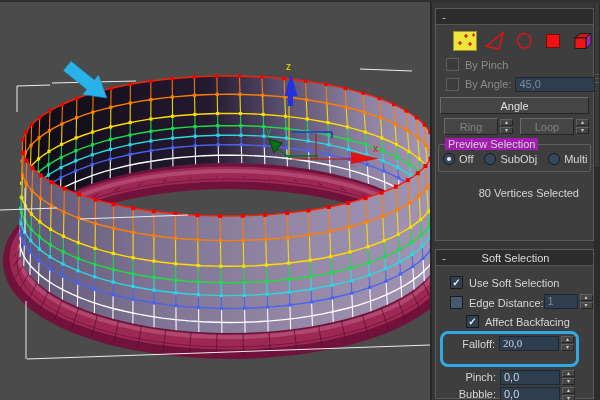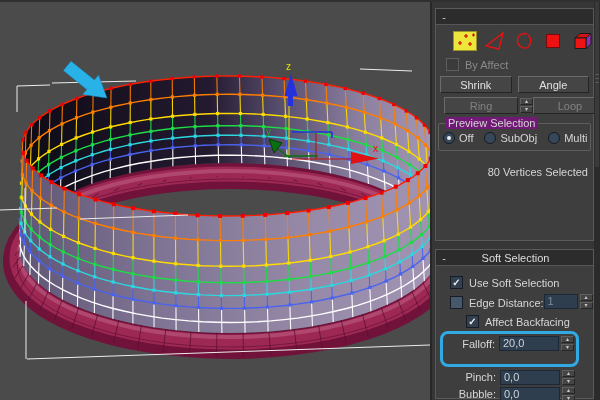--- a/index.html
+++ b/index.html
@@ -40,36 +40,36 @@
         display:flex;align-items:center;justify-content:center;font-size:6px;line-height:5px;color:#c9c9c9;box-sizing:border-box;}
   .sbtn.up::after{content:"▴";}
   .sbtn.dn::after{content:"▾";}
   .angle-row{margin:5px 2px 0 10px;height:16px;display:flex;align-items:center;}
   .angle-row .field{width:80px;margin-left:4px;}
   .btn-row{margin:5px 4px 0 4px;display:flex;gap:6px;}
   .btn{background:#454545;border:1px solid #6b6b6b;border-right-color:#242424;border-bottom-color:#242424;
        color:#e0e0e0;text-align:center;height:17px;line-height:16px;box-sizing:border-box;flex:1;}
   .btn.disabled{color:#828282;}
   .rl-row{margin:4px 2px 0 8px;display:flex;align-items:center;}
-  .rl-row .btn{width:74px;flex:0 0 auto;}
+  .rl-row .btn{width:54px;flex:0 0 auto;}
   .rl-row .gap{width:7px;}
   .groupbox{margin:9px 2px 0 2px;border:1px solid #5f5f5f;border-radius:2px;position:relative;height:26px;}
-  .gb-label{position:absolute;top:-7px;left:6px;background:#701a75;padding:0 3px;color:#d4d4d4;}
+  .gb-label{position:absolute;top:-7px;left:6px;background:#a21caf;padding:0 3px;color:#d4d4d4;}
   .radio-row{display:flex;align-items:center;padding:8px 0 0 4px;gap:0;}
   .radio-item{display:flex;align-items:center;margin-right:11px;}
   .radio{width:10px;height:10px;border-radius:50%;background:#37475a;border:1px solid #141b23;margin-right:4px;flex:0 0 auto;}
   .radio.on::after{content:"";display:block;width:4px;height:4px;border-radius:50%;background:#ececec;margin:3px;}
-  .status{margin-top:15px;text-align:right;padding-right:5px;color:#d6d6d6;}
+  .status{margin-top:15px;text-align:right;padding-right:14px;color:#d6d6d6;}
   .edge-row{margin:6px 2px 0 14px;display:flex;align-items:flex-end;height:14px;}
   .edge-row .spacer{flex:1;}
   .edge-row .field{width:26px;}
   .hl-row{margin:3px 14px 0 4px;border:3px solid #31aae4;border-radius:8px;padding:1px 2px 12px 2px;
           display:flex;align-items:center;height:17px;}
   .hl-row .hl-lbl{flex:1;text-align:right;padding-right:4px;}
-  .hl-row .field{width:52px;}
+  .hl-row .field{width:52px;font-family:Liberation Serif, serif;}
   .num-row{margin:3px 18px 0 0;display:flex;align-items:center;justify-content:flex-end;height:14px;}
   .num-row .nlbl{padding-right:4px;}
   .num-row .field{width:52px;}
   
   #scrollbar{position:absolute;right:0;top:0;width:6px;height:400px;background:#2b2b2b;}
   #scroll-thumb{position:absolute;right:1px;top:2px;width:4px;height:165px;background:#3a3a3a;}
   #scroll-grip{position:absolute;right:1px;top:74px;width:4px;height:12px;
                background:repeating-linear-gradient(#5a5a5a 0 1px,transparent 1px 4px);}
 </style>
 </head>
@@ -964,26 +964,31 @@
           <svg width="22" height="20" viewBox="0 0 22 20">
             <polygon points="4,7 9,2.5 20,2.5 15,7" fill="#d41414" stroke="#1a1a1a"></polygon>
             <polygon points="15,7 20,2.5 20,13 15,17.5" fill="#9030b0" stroke="#1a1a1a"></polygon>
             <rect x="4" y="7" width="11" height="10.5" fill="#ee1414" stroke="#1a1a1a"></rect>
           </svg>
         </span>
       </div>
 
       <div class="cb-row row">
         <span class="cb disabled"></span>
-        <span class="lbl dim">By Affect</span>
-      </div>
-
+        <span class="lbl dim">By Pinch</span>
+      </div>
+
+      <div class="angle-row">
+        <span class="cb disabled"></span>
+        <span class="lbl dim">By Angle:</span>
+        <span class="field dimv">45,0</span>
+
+      </div>
 
       <div class="btn-row">
-        <div class="btn">Shrink</div>
         <div class="btn">Angle</div>
       </div>
 
       <div class="rl-row">
         <div class="btn disabled">Ring</div>
         <span class="spinner">
           <span class="sbtn up"></span>
           <span class="sbtn dn"></span>
         </span>
         <span class="gap"></span>

